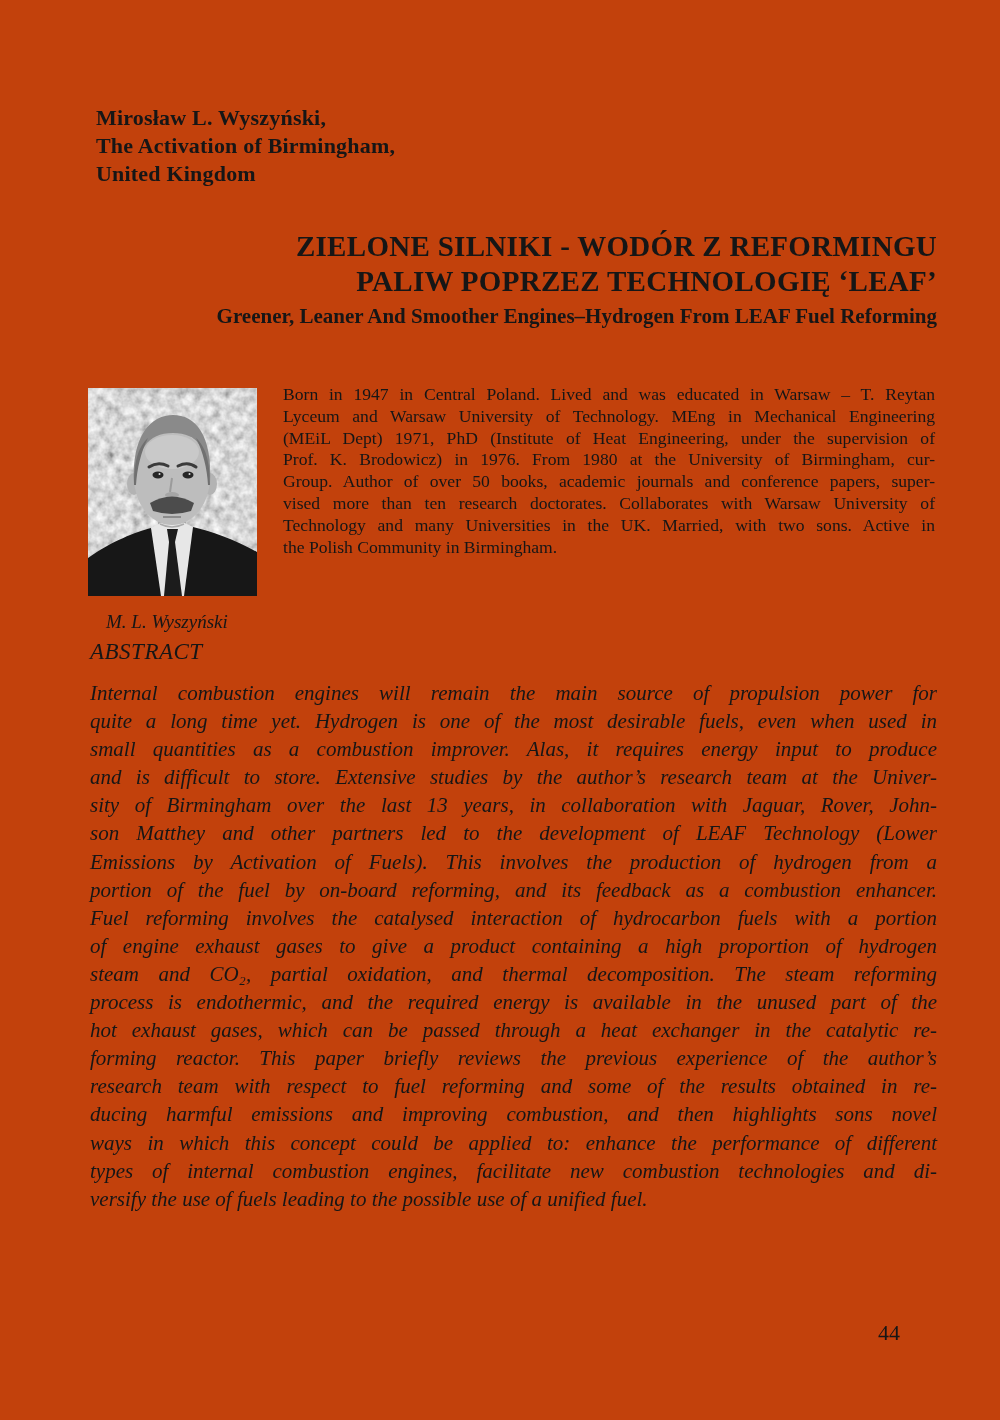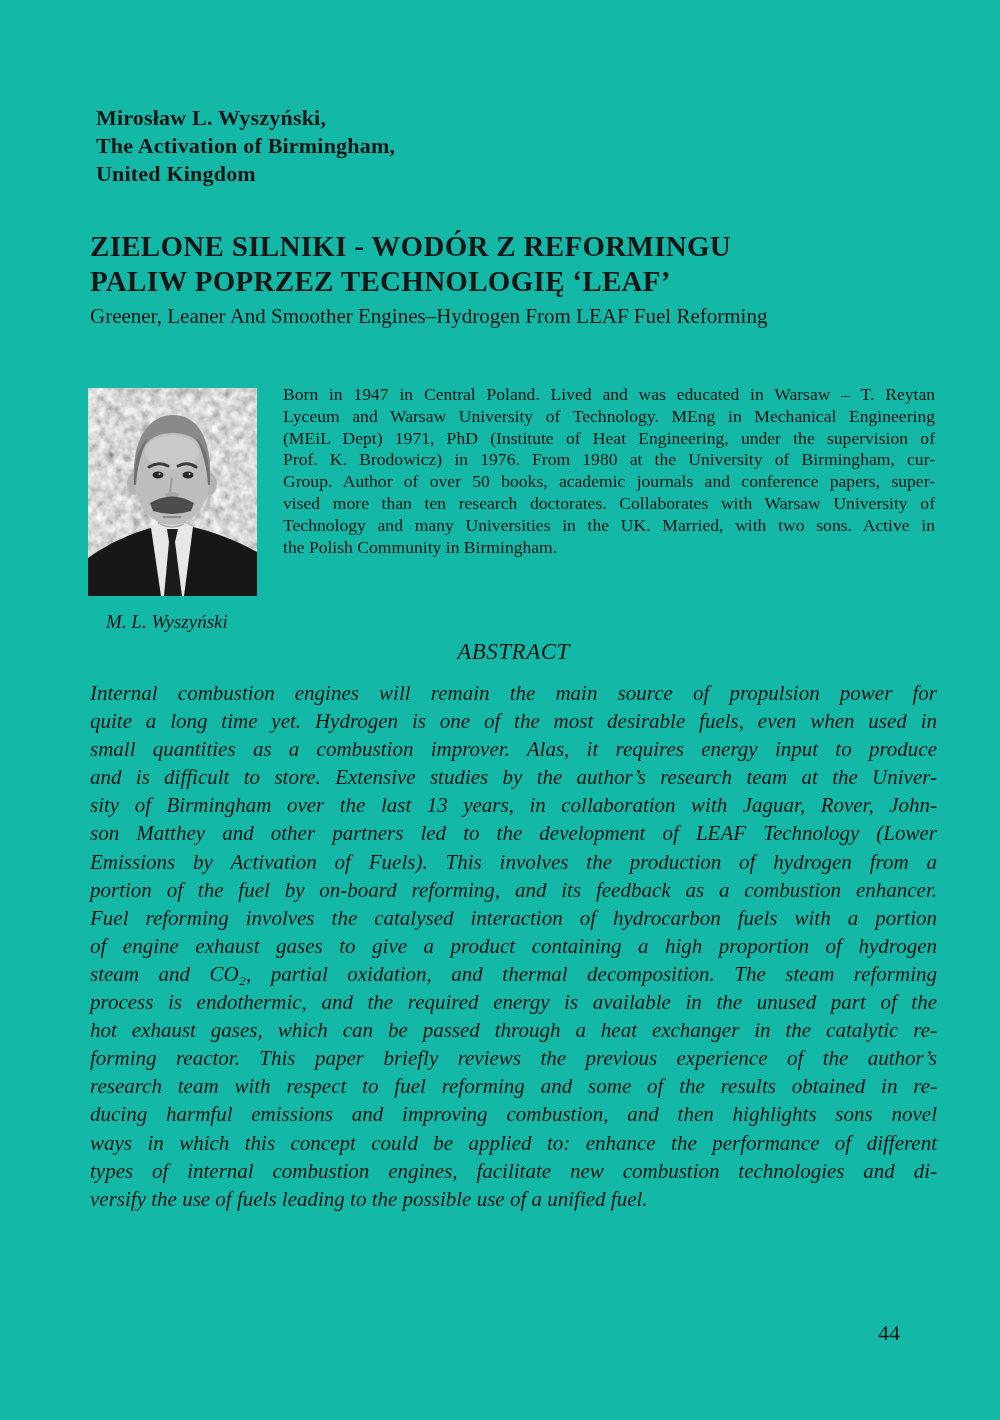--- a/index.html
+++ b/index.html
@@ -1,50 +1,50 @@
 <!DOCTYPE html>
 <html><head>
 <meta charset="utf-8">
 <style>
   html, body { margin: 0; padding: 0; background: #ffffff; }
   .page {
     position: relative;
     width: 1000px;
     height: 1420px;
-    background: #14b8a6;
+    background: #c2410c;
     color: #161616;
     font-family: "Liberation Serif", "DejaVu Serif", serif;
     overflow: hidden;
   }
 
   
   .author-block {
     position: absolute;
     left: 96px; top: 104px;
     font-weight: bold;
     font-size: 22px;
     line-height: 28px;
     letter-spacing: 0.2px;
   }
 
   
   .title-block {
     position: absolute;
     left: 90px; top: 229px;
     width: 847px;
-    text-align: left;
+    text-align: right;
   }
   .title-line {
     font-weight: bold;
     font-size: 29px;
     line-height: 34.5px;
     letter-spacing: 0.3px;
   }
   .subtitle {
-    font-weight: normal;
+    font-weight: bold;
     font-size: 21px;
     line-height: 26px;
     margin-top: 5px;
   }
 
   
   .photo {
     position: absolute;
     left: 88px; top: 388px;
     width: 169px; height: 208px;
@@ -65,21 +65,21 @@
     position: absolute;
     left: 106px; top: 611px;
     font-style: italic;
     font-size: 19px;
   }
 
   .abstract-heading {
     position: absolute;
     left: 90px; top: 639px;
     width: 847px;
-    text-align: center;
+    text-align: left;
     font-style: italic;
     font-size: 23px;
     letter-spacing: 0.5px;
   }
 
   .abstract {
     position: absolute;
     left: 90px; top: 679px;
     width: 847px;
     font-style: italic;

